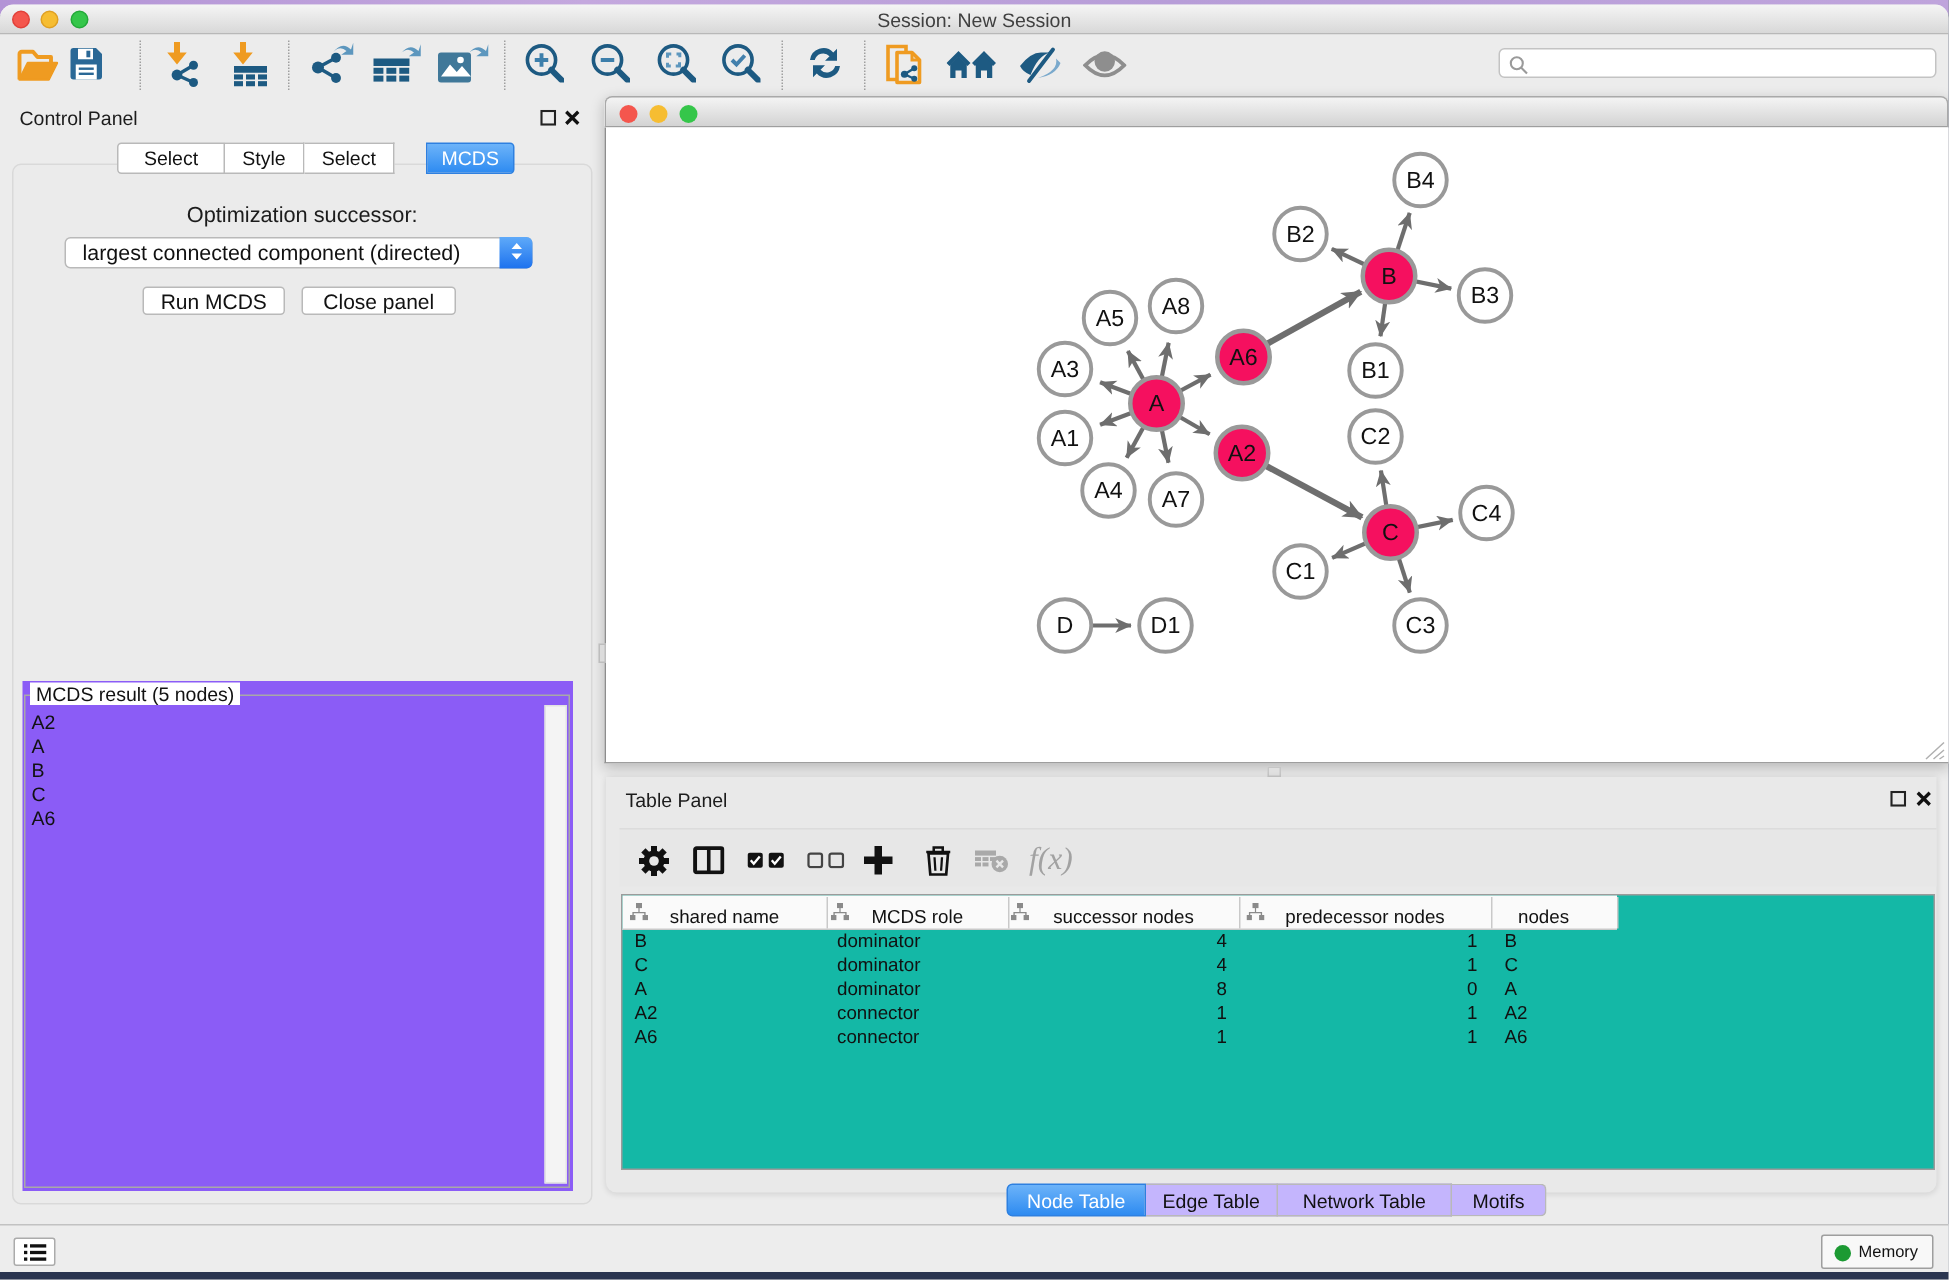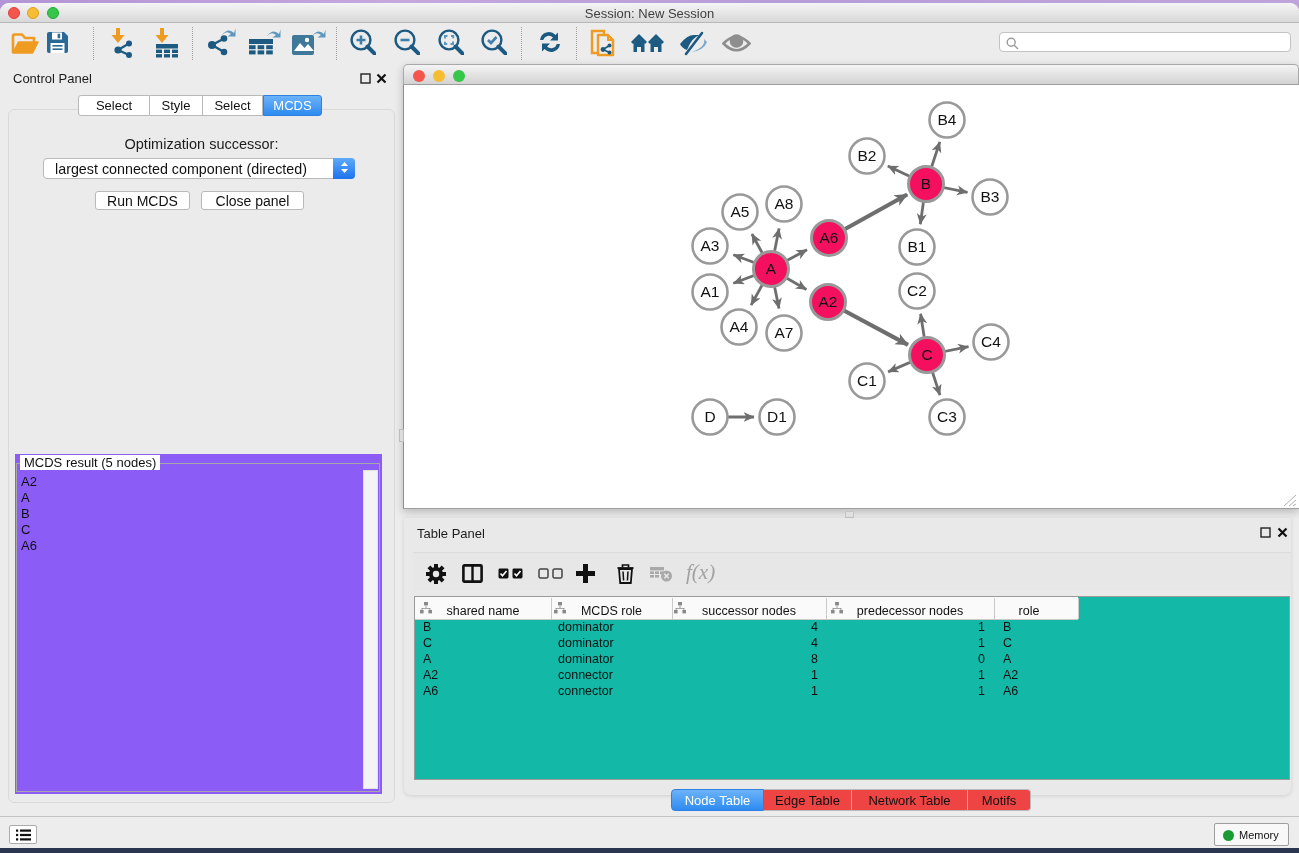--- a/index.html
+++ b/index.html
@@ -16,21 +16,21 @@
 #title { left:0; width:1299px; top:3px; text-align:center; font-size:13px; color:#404040; }
 #lefthandle { left:399px; top:429px; width:5px; height:13px; background:#dcdcdc; border:1px solid #bdbdbd; }
 .tsep { top:27px; height:33px; width:0; border-left:1px dotted #9f9f9f; }
 #search { left:999px; top:32px; width:292px; height:20px; background:#fff;
   border:1px solid #c3c3c3; border-radius:4px; }
 .panel-label { font-size:13px; color:#1c1c1c; }
 #cp-body { left:8px; top:109px; width:387px; height:694px; background:#ebebeb;
   border:1px solid #d9d9d9; border-radius:6px; }
 .tab { top:95px; height:21px; font-size:13px; color:#111; background:#fff;
   border:1px solid #b9b9b9; text-align:center; line-height:20px; }
-.tabsel { background:linear-gradient(#6cb3f9,#2e8bf1); color:#fff; border-color:#2e80e0; }
+.tabsel { background:linear-gradient(#6cb3f9,#2e8bf1); color:#fff; border-color:#2e80e0;margin-left:21px; }
 #combo { left:43px; top:158px; width:312px; height:21px; background:#fff;
   border:1px solid #b9b9b9; border-radius:4px; font-size:14.3px; color:#111; line-height:20px; padding-left:11px; }
 #combo-btn { right:-1px; top:-1px; width:22px; height:21px; border-radius:0 4px 4px 0;
   background:linear-gradient(#5faaf9,#1d72ee); }
 .btn { top:191px; height:19px; background:#fff; border:1px solid #b9b9b9; border-radius:3px;
   font-size:14px; color:#111; text-align:center; line-height:18px; }
 #groupbox { left:15px; top:454px; width:367px; height:340px; background:#8b5cf6; }
 #gb-border { left:1px; top:9px; width:364px; height:329px; border:1px solid #a8a8a8; }
 #gb-label { left:5px; top:1px; background:#fff; padding:0 4px; font-size:13px; color:#111; }
 #gb-scroll { right:4px; top:16px; width:15px; height:319px; background:#f4f4f4;
@@ -45,21 +45,21 @@
 #net-canvas { left:0; top:21px; width:896px; height:424px; background:#fff;
   border-left:1px solid #8d8d8d; border-bottom:1px solid #9e9e9e; }
 #tablepanel { left:404px; top:518px; width:887px; height:277px; background:#e9e9e9; border-radius:0 0 7px 7px; box-shadow:0 1px 4px rgba(0,0,0,0.12); }
 #tb-toolbar { left:9px; top:34px; width:878px; height:39px; background:#e7e7e7; border-top:1px solid #dcdcdc; }
 #tbl { left:414px; top:596px; width:876px; height:184px; background:#14b8a6; border:1px solid #9b9b9b; }
 #thead { left:0px; top:0px; width:663px; height:23px; background:#fafafa; border-bottom:1px solid #c9c9c9; }
 .hsep { top:1px; height:21px; width:0; border-left:1px solid #c9c9c9; }
 .hlabel { top:7px; font-size:12.5px; color:#111; text-align:center; }
 .trow { left:0; width:1299px; height:16px; font-size:12.5px; color:#111; }
 .num { text-align:right; }
-.btab { top:789px; height:22px; font-size:13px; color:#111; background:#ef4444;
+.btab { top:789px; height:22px; font-size:13px; color:#111; background:#c4b5fd;
   border:1px solid #b9b9b9; text-align:center; line-height:21px; }
 #statusbar { left:0; top:816px; width:1299px; height:32px; background:#ededed; border-top:1px solid #c2c2c2; }
 #memory { left:1214px; top:6px; width:75px; height:23px; background:#f8f8f8; border:1px solid #9e9e9e;
   border-radius:2px; font-size:11px; color:#111; }
 </style></head><body>
 <div id="desktop-top" class="abs"></div>
 <div id="win" class="abs">
   <div id="titlebar" class="abs">
     <div class="abs tl t1"></div>
       <div class="abs tl t2"></div>
@@ -380,21 +380,21 @@
   <div id="thead" class="abs"></div>
   <div class="abs hsep" style="left:136px"></div>
   <div class="abs hsep" style="left:257px"></div>
   <div class="abs hsep" style="left:411px"></div>
   <div class="abs hsep" style="left:579px"></div>
   <div class="abs hsep" style="left:663px"></div>
   <div class="abs hlabel" style="left:0px;width:136px">shared name</div>
   <div class="abs hlabel" style="left:136px;width:121px">MCDS role</div>
   <div class="abs hlabel" style="left:257px;width:154px">successor nodes</div>
   <div class="abs hlabel" style="left:411px;width:168px">predecessor nodes</div>
-  <div class="abs hlabel" style="left:567px;width:94px">role</div>
+  <div class="abs hlabel" style="left:567px;width:94px">nodes</div>
 </div>
 <svg class="abs" style="left:420px;top:602px" width="12" height="12" viewBox="0 0 12 12">
     <g fill="#8a8a8a">
       <rect x="4" y="0" width="4" height="3.4"></rect>
       <rect x="0" y="8" width="3.6" height="3.4"></rect>
       <rect x="8.4" y="8" width="3.6" height="3.4"></rect>
       <path d="M5.6 3.4 h0.8 v2.6 h4 v2 h-0.9 v-1.2 H2.5 v1.2 H1.6 v-2 h4 z"></path>
     </g>
   </svg>
 <svg class="abs" style="left:554px;top:602px" width="12" height="12" viewBox="0 0 12 12">

